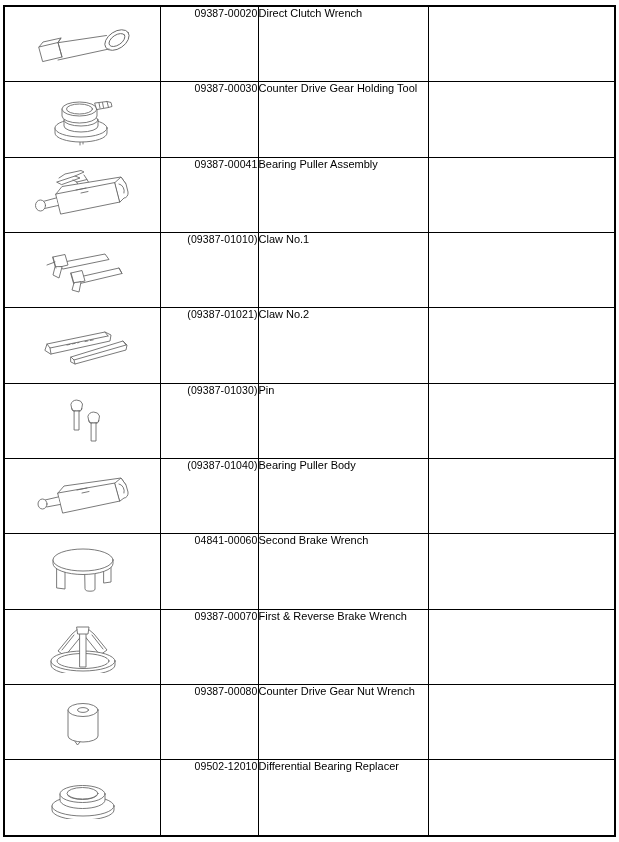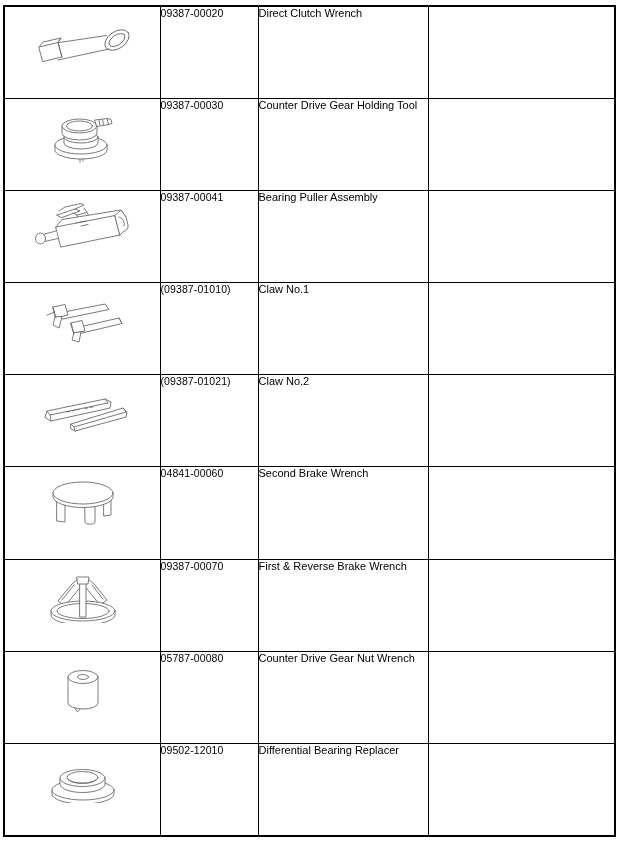--- a/index.html
+++ b/index.html
@@ -18,21 +18,21 @@
     table-layout:fixed;
     border:2px solid #000;
   }
   table.tools td{
     border:1px solid #000;
     vertical-align:top;
     padding:0;
     overflow:hidden;
   }
   td.c-tool{width:156px;}
-  td.c-part{width:98px;text-align:left;padding-top:6px;font-size:10.5px;letter-spacing:0.1px;}
+  td.c-part{width:98px;text-align:right;padding-top:6px;font-size:10.5px;letter-spacing:0.1px;}
   td.c-name{width:170px;padding:6px 4px 0 6px;font-size:11px;}
   td.c-remarks{}
   .toolwrap{
     width:156px;height:69px;
     display:flex;align-items:center;justify-content:center;
     padding-top:5px;box-sizing:border-box;
   }
   svg.art{stroke:#6b6b6b;stroke-width:0.9;fill:none;stroke-linejoin:round;stroke-linecap:round;}
   svg.art .f{fill:#ffffff;}
 </style>
@@ -141,21 +141,56 @@
           <path class="f" d="M34,33 L86,17 L90,21 L89,26 L38,40 L34,38 Z"></path>
           <path d="M34,33 L37,36 L89,21 M37,36 L38,40 M86,17 L89,21"></path>
         </svg>
       </div>
     </td>
     <td class="c-part"><span>(09387-01021)</span></td>
     <td class="c-name"><span>Claw No.2</span></td>
     <td class="c-remarks"></td>
   </tr>
 
-
+  <tr>
+    <td class="c-tool">
+      <div class="toolwrap">
+        <svg class="art" width="42" height="52" viewBox="0 0 42 52">
+          <path class="f" d="M9,9 a6,5.5 0 0 1 11.5,0 l-0.8,5 a5,2.5 0 0 1 -10,0 Z"></path>
+          <path d="M9.8,13.5 a5,2.5 0 0 0 10,0"></path>
+          <path class="f" d="M12.5,16 h4.5 v19 h-4.5 Z"></path>
+          <path class="f" d="M26,21 a6,5.5 0 0 1 11.5,0 l-0.8,5 a5,2.5 0 0 1 -10,0 Z"></path>
+          <path d="M26.8,25.5 a5,2.5 0 0 0 10,0"></path>
+          <path class="f" d="M29.5,28 h4.5 v18 h-4.5 Z"></path>
+        </svg>
+      </div>
+    </td>
+    <td class="c-part"><span>(09387-01030)</span></td>
+    <td class="c-name"><span>Pin</span></td>
+    <td class="c-remarks"></td>
+  </tr>
+
+  <tr>
+    <td class="c-tool">
+      <div class="toolwrap">
+        <svg class="art" width="100" height="46" viewBox="0 0 100 46">
+          <path class="f" d="M25,20 L31,13 L88,5 L93,12 L86,13.5 L30,23 Z"></path>
+          <path class="f" d="M25,20 L82,10 L87,28 L30,40 Z"></path>
+          <path class="f" d="M82,10 L88,5 L93,12 L95,19 A4,5 0 0 1 91,25 L87,28 Z"></path>
+          <path d="M86,11 a6,7 0 0 1 5,9"></path>
+          <path class="f" d="M25,24 L12,27 L13.5,34 L27,31.5"></path>
+          <ellipse class="f" cx="9.5" cy="31" rx="4.5" ry="5"></ellipse>
+          <path d="M44,17 l10,-2 M49,20 l7,-1.5"></path>
+        </svg>
+      </div>
+    </td>
+    <td class="c-part"><span>(09387-01040)</span></td>
+    <td class="c-name"><span>Bearing Puller Body</span></td>
+    <td class="c-remarks"></td>
+  </tr>
 
 
   <tr>
     <td class="c-tool">
       <div class="toolwrap">
         <svg class="art" width="78" height="50" viewBox="0 0 78 50">
           <path class="f" d="M13,20 L21,21 L21,43 L13,42 Z"></path>
           <path class="f" d="M41,22 L51,22 L51,43 A5,2.2 0 0 1 41,43 Z"></path>
           <path class="f" d="M60,18 L67,17 L67,36 L60,37 Z"></path>
           <path class="f" d="M9,14 L9,17.5 A30,11 0 0 0 69,17.5 L69,14"></path>
@@ -192,21 +227,21 @@
     <td class="c-tool">
       <div class="toolwrap">
         <svg class="art" width="42" height="48" viewBox="0 0 42 48">
           <path class="f" d="M6,12 L6,38 A15,6 0 0 0 36,38 L36,12"></path>
           <ellipse class="f" cx="21" cy="12" rx="15" ry="6.5"></ellipse>
           <ellipse class="f" cx="21" cy="12" rx="5.5" ry="2.4"></ellipse>
           <path d="M13,43.5 l2.5,3.5 l2.5,-3"></path>
         </svg>
       </div>
     </td>
-    <td class="c-part"><span>05787-00080</span></td>
+    <td class="c-part"><span>09387-00080</span></td>
     <td class="c-name"><span>Counter Drive Gear Nut Wrench</span></td>
     <td class="c-remarks"></td>
   </tr>
 
   <tr>
     <td class="c-tool">
       <div class="toolwrap">
         <svg class="art" width="78" height="44" viewBox="0 0 78 44">
           <path class="f" d="M8,31 L8,35 A31,10 0 0 0 70,35 L70,31"></path>
           <ellipse class="f" cx="39" cy="31" rx="31" ry="10"></ellipse>

